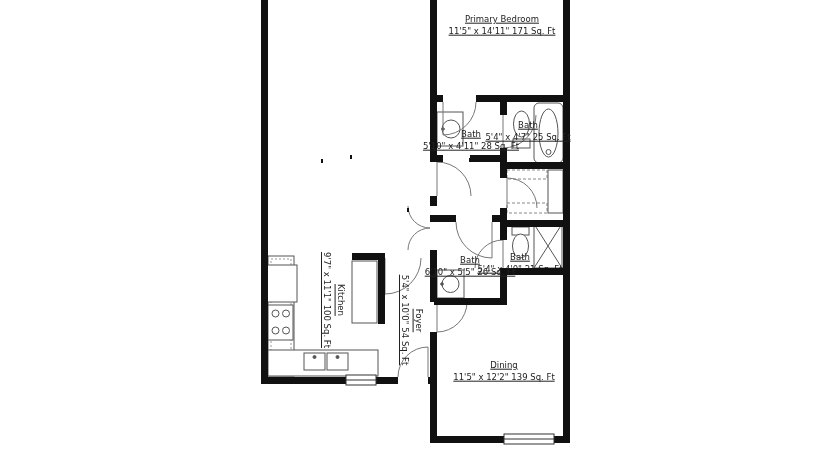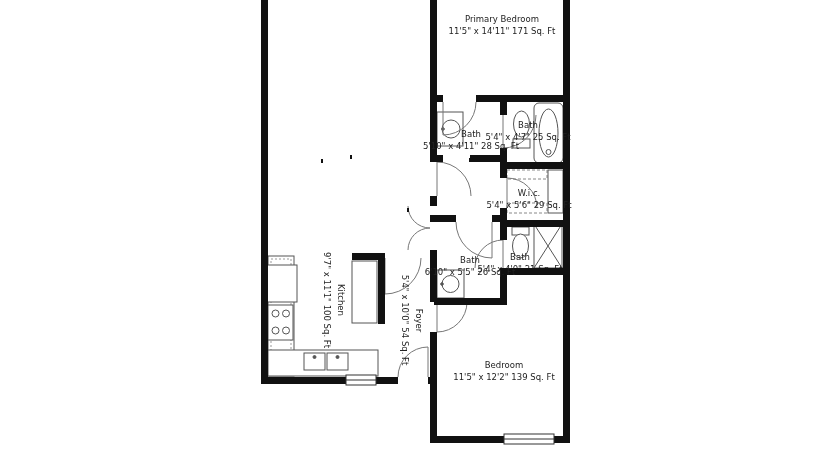--- a/index.html
+++ b/index.html
@@ -8,21 +8,21 @@
     font-family:"DejaVu Sans", sans-serif;overflow:hidden;
   }
   svg.layer{position:absolute;left:0;top:0;}
   .fixtures-layer{z-index:1;}
   .walls-layer{z-index:3;}
   .room-label{
     position:absolute;transform:translate(-50%,-50%);
     text-align:center;color:#222222;font-size:8.5px;line-height:1.45;
     white-space:nowrap;z-index:4;
   }
-  .room-label .room-name,.room-label .room-dims{display:block;}
+  .room-label .room-name,.room-label .room-dims{display:block;text-decoration:underline;}
   .room-label.vertical{writing-mode:vertical-rl;line-height:1.6;}
   .room-label.under-walls{z-index:2;}
 </style>
 </head>
 <body>
 
 <div class="canvas">
 
   <svg class="layer fixtures-layer" width="835" height="467" viewBox="0 0 835 467">
     <g fill="#ffffff" stroke="#555555" stroke-width="1">
@@ -94,42 +94,38 @@
     <span class="room-dims">11'5" x 14'11" 171 Sq. Ft</span>
   </div>
   <div class="room-label" style="left:471px;top:140px">
     <span class="room-name">Bath</span>
     <span class="room-dims">5'10" x 4'11" 28 Sq. Ft</span>
   </div>
   <div class="room-label" style="left:528px;top:131px">
     <span class="room-name">Bath</span>
     <span class="room-dims">5'4" x 4'7" 25 Sq. Ft</span>
   </div>
-  <div class="room-label" style="left:529px;top:199px">
-    <span class="room-name">W.i.c.</span>
-    <span class="room-dims">5'4" x 5'6" 29 Sq. Ft</span>
-  </div>
   <div class="room-label" style="left:470px;top:266px">
     <span class="room-name">Bath</span>
     <span class="room-dims">6'10" x 5'5" 26 Sq. Ft</span>
   </div>
   <div class="room-label under-walls" style="left:520px;top:263px">
     <span class="room-name">Bath</span>
     <span class="room-dims">5'4" x 4'0" 21 Sq. Ft</span>
   </div>
   <div class="room-label vertical" style="left:333px;top:300px">
     <span class="room-name">Kitchen</span>
     <span class="room-dims">9'7" x 11'1" 100 Sq. Ft</span>
   </div>
   <div class="room-label vertical" style="left:411px;top:320px">
     <span class="room-name">Foyer</span>
     <span class="room-dims">5'4" x 10'0" 54 Sq. Ft</span>
   </div>
   <div class="room-label" style="left:504px;top:371px">
-    <span class="room-name">Bedroom</span>
+    <span class="room-name">Dining</span>
     <span class="room-dims">11'5" x 12'2" 139 Sq. Ft</span>
   </div>
 
   <svg class="layer walls-layer" width="835" height="467" viewBox="0 0 835 467">
     <g fill="#111111" stroke="none">
 
       <rect x="261" y="0" width="7" height="384"></rect>
       <rect x="261" y="377" width="137" height="7"></rect>
       <rect x="428" y="377" width="9" height="7"></rect>
       <rect x="563" y="0" width="7" height="443"></rect>

